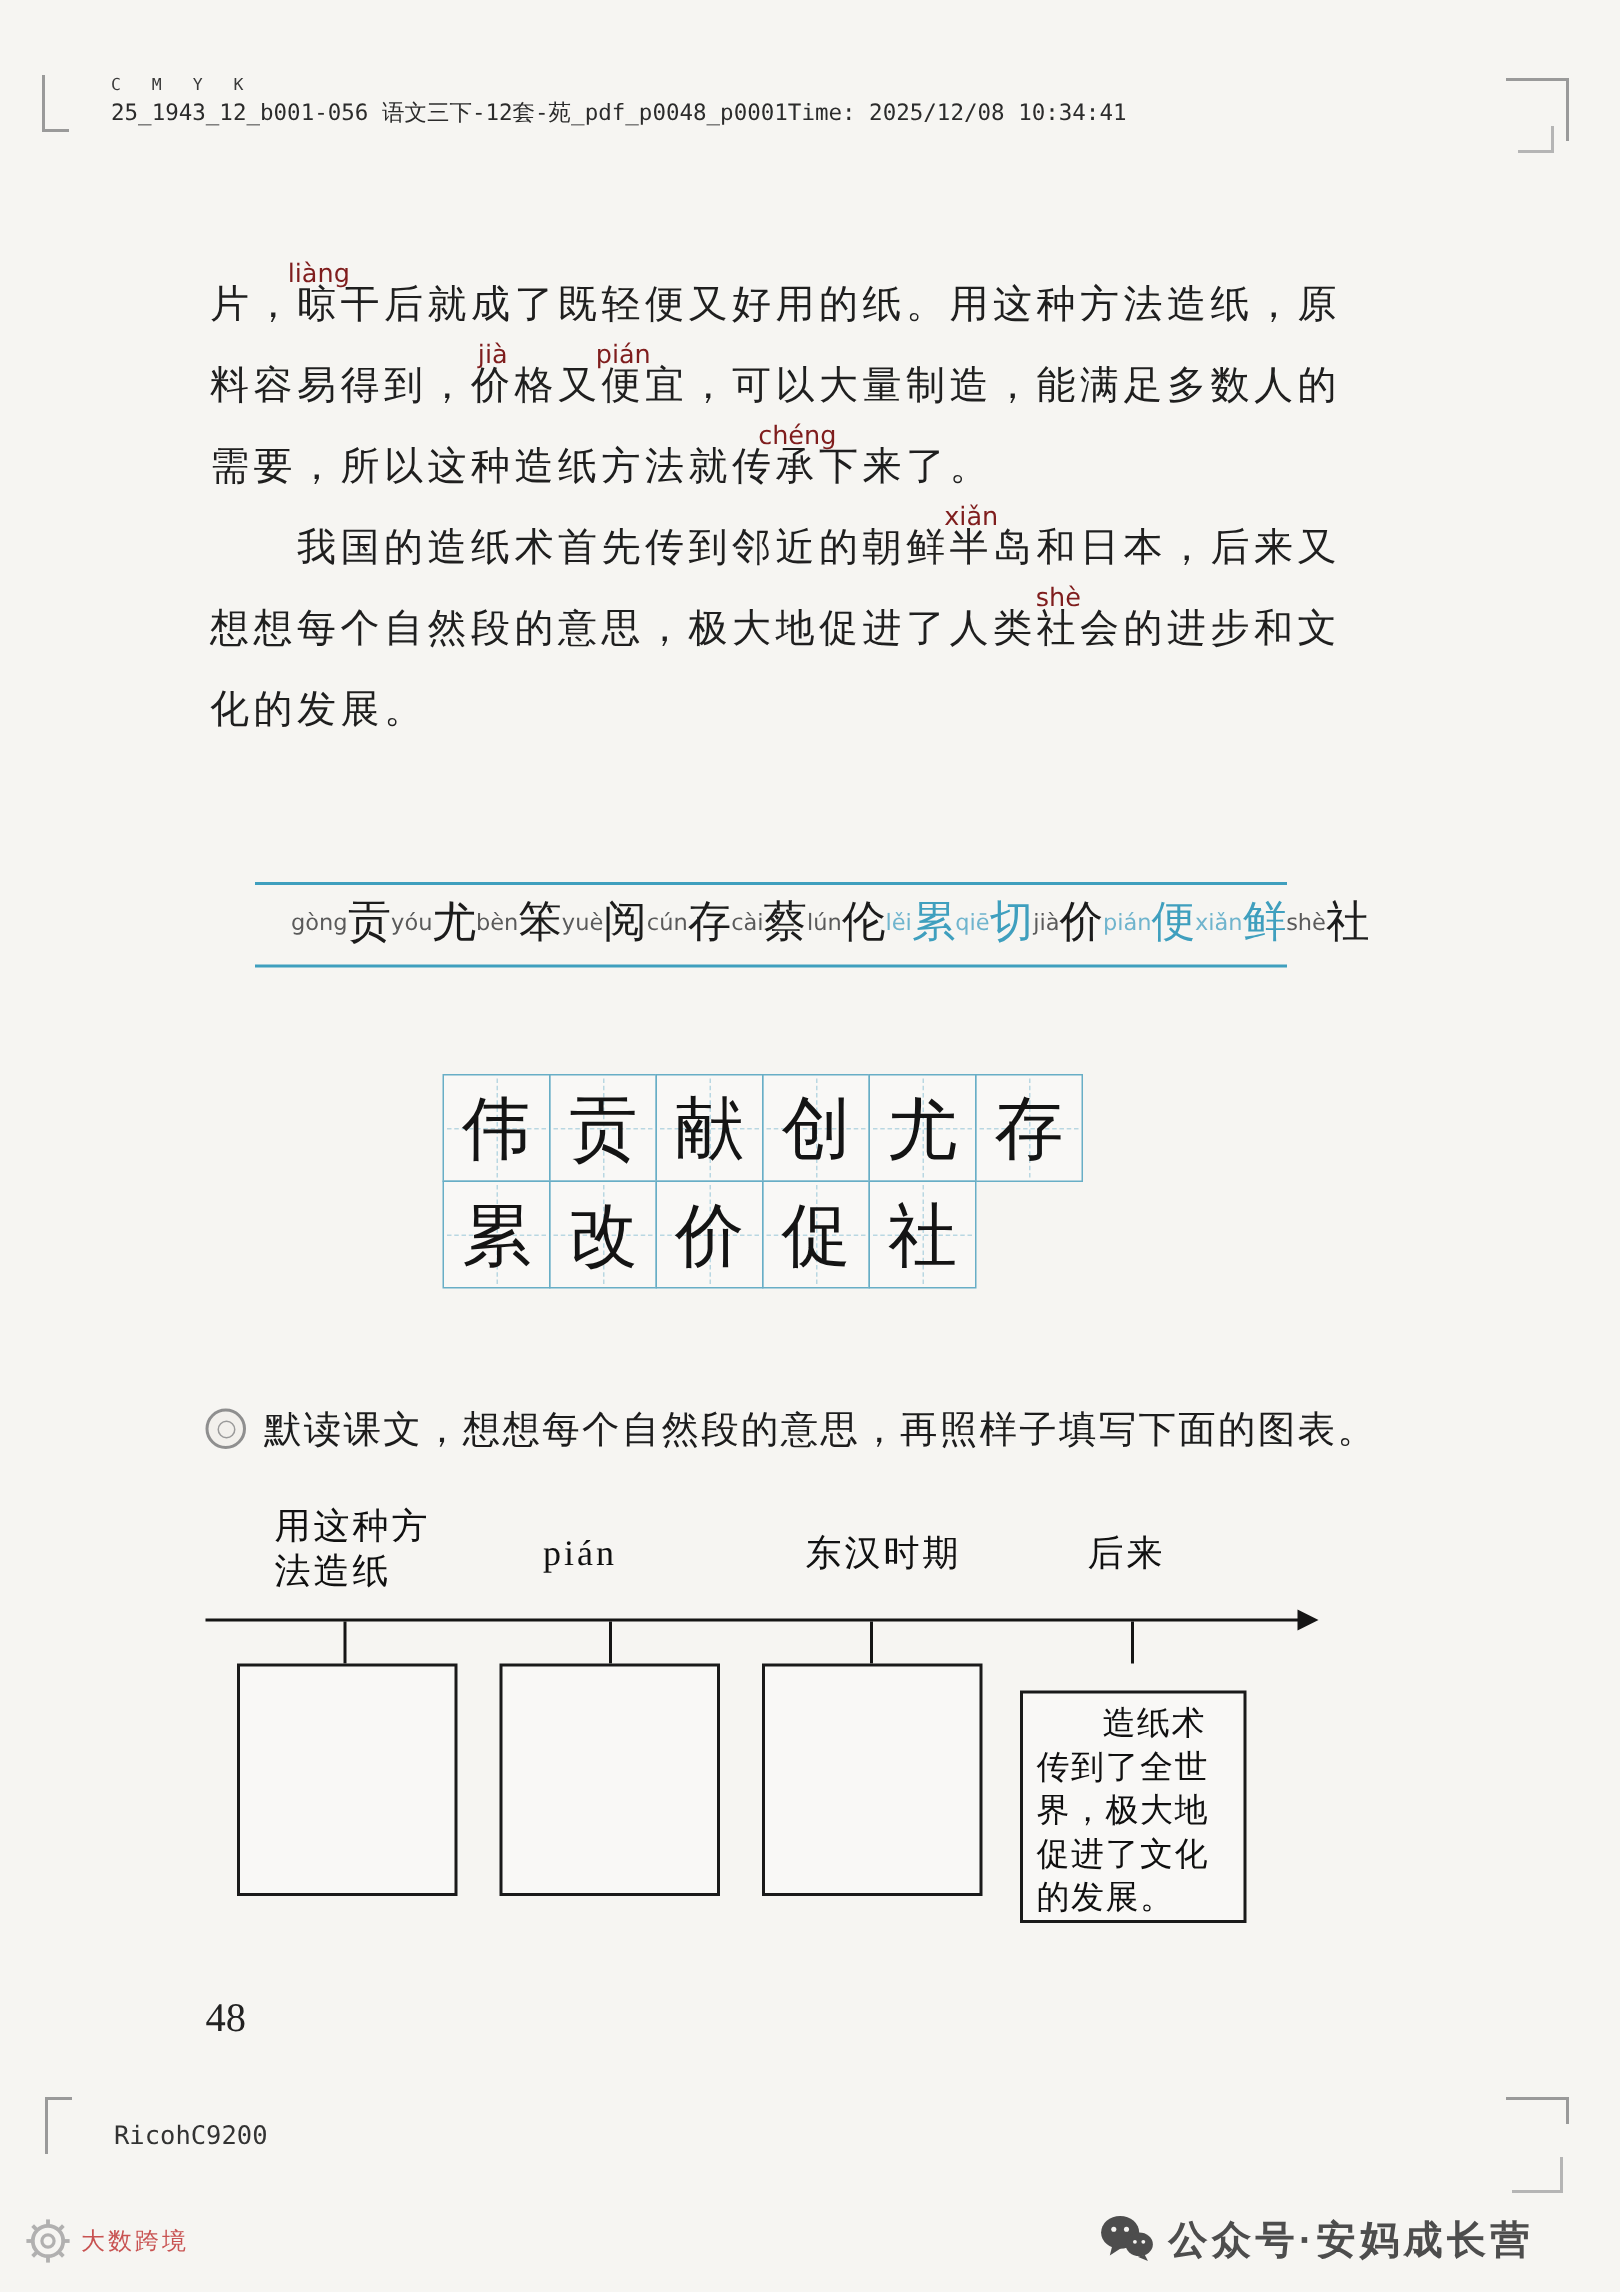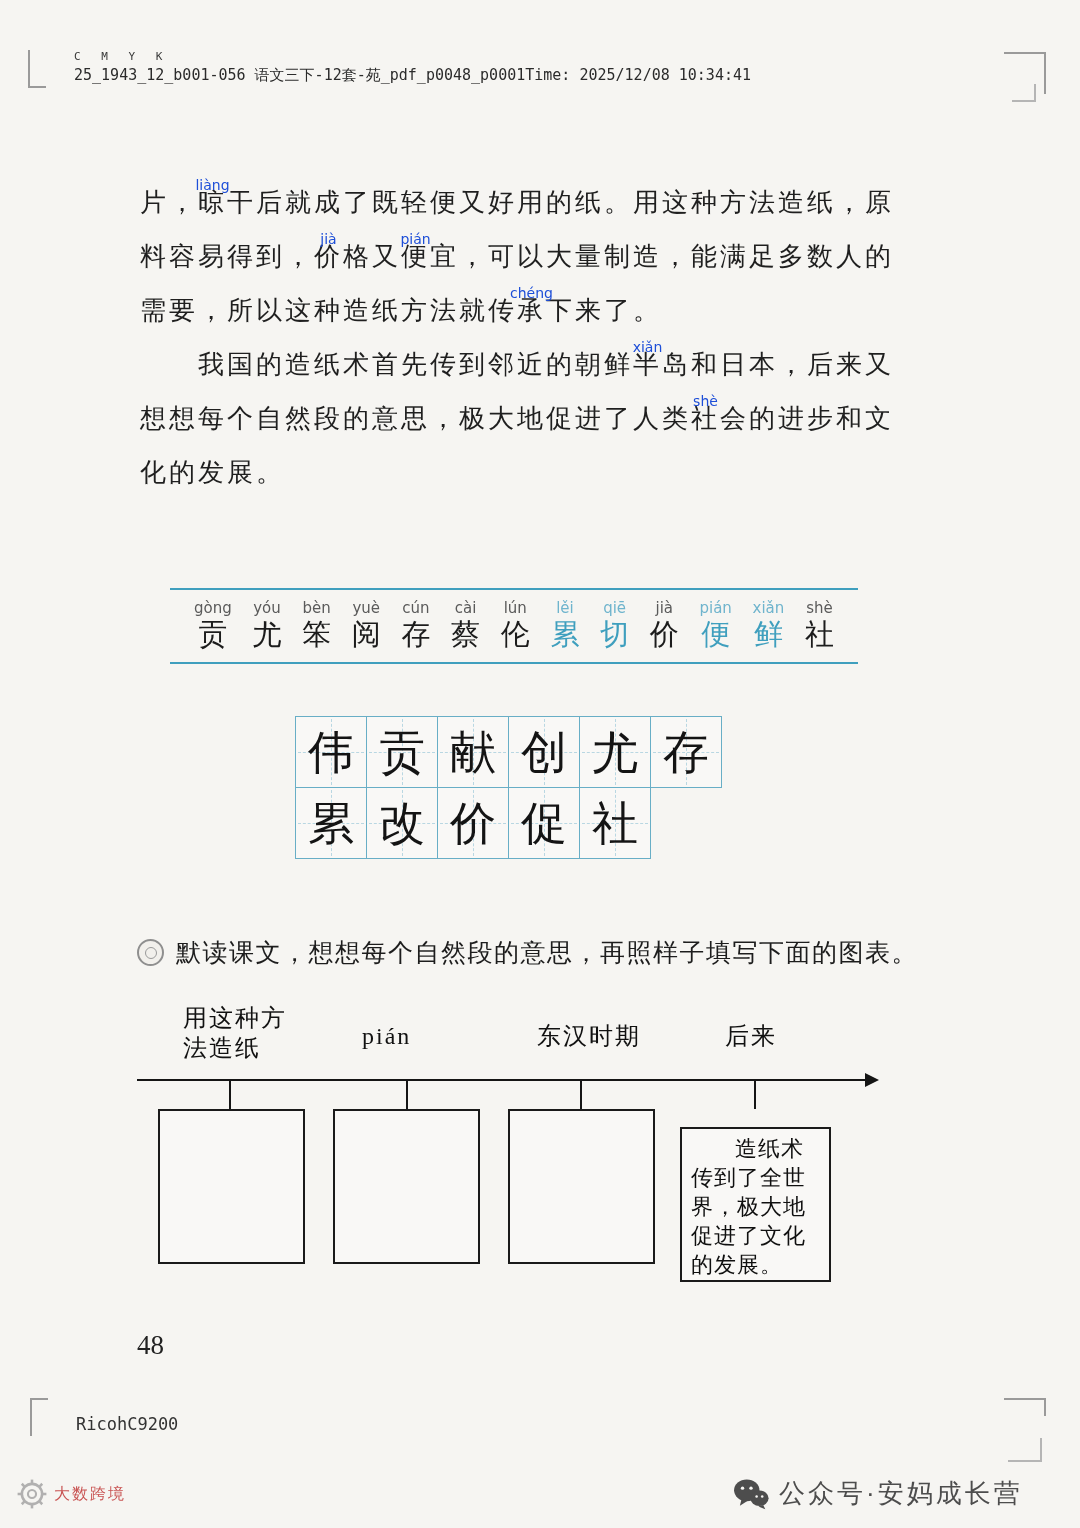--- a/index.html
+++ b/index.html
@@ -24,31 +24,31 @@
   .hdr-cmyk{font-family:"DejaVu Sans Mono",monospace;font-size:11px;letter-spacing:7px;color:#3a3a3a;}
   .hdr-meta{margin-top:3px;font-family:"DejaVu Sans Mono",monospace;font-size:15px;color:#2b2b2b;}
 
   
   .lesson{left:140px;top:176px;width:765px;}
   .text-line{height:54px;line-height:54px;font-size:26px;letter-spacing:3px;white-space:nowrap;}
   .text-line.indent{text-indent:58px;}
   .anno{position:relative;}
   .anno .py{
     position:absolute;left:50%;transform:translateX(-50%);
-    bottom:86%;font-size:14px;line-height:1;letter-spacing:0;
-    color:#1d4ed8;white-space:nowrap;font-family:"DejaVu Sans",sans-serif;
+    bottom:86%;font-size:17px;line-height:1;letter-spacing:0;
+    color:#7f1d1d;white-space:nowrap;font-family:"DejaVu Sans",sans-serif;
   }
 
   
   .charlist{
     left:170px;top:588px;width:688px;box-sizing:border-box;
     border-top:2px solid #3f9fbe;border-bottom:2px solid #3f9fbe;
     padding:9px 24px 11px 24px;display:flex;justify-content:space-between;
   }
-  .char-item{display:flex;flex-direction:column;align-items:center;}
+  .char-item{display:flex;flex-direction:row;align-items:center;}
   .char-item .py{font-size:15px;color:#5a5a5a;line-height:1.25;font-family:"DejaVu Sans",sans-serif;}
   .char-item .ch{font-size:29px;line-height:1.15;color:#1c1c1c;}
   .char-item.blue .py{color:#6fb4cd;}
   .char-item.blue .ch{color:#3f9fbe;}
 
   
   .wgrid{left:295px;top:716px;}
   .wgrid-row{display:flex;}
   .wgrid-row + .wgrid-row{margin-top:-1px;}
   .wcell{
@@ -88,21 +88,21 @@
   .tl-box{position:absolute;top:106px;width:147px;height:155px;box-sizing:border-box;border:2px solid #1a1a1a;background:rgba(255,255,255,.3);}
   .tl-box.b0{left:21px;}.tl-box.b1{left:196px;}.tl-box.b2{left:371px;}.tl-box.b3{left:543px;width:151px;margin-top:18px;}
   .tl-box-text{padding:5px 9px;font-size:22px;line-height:29px;letter-spacing:1px;text-indent:2em;color:#101010;}
 
   
   .pagenum{left:137px;top:1330px;font-size:27px;color:#222;}
   .printer{left:76px;top:1414px;font-family:"DejaVu Sans Mono",monospace;font-size:17px;color:#333;}
 
   .wm-left{left:16px;top:1478px;display:flex;align-items:center;opacity:.75;}
   .wm-left-text{margin-left:6px;font-size:16px;letter-spacing:2px;color:#b91c1c;font-family:"Liberation Sans",sans-serif;}
-  .wm-right{left:733px;top:1476px;display:flex;align-items:center;}
+  .wm-right{left:733px;top:1476px;display:flex;font-weight:bold;}
   .wm-right-text{margin-left:10px;font-size:26px;letter-spacing:3px;color:#4d4d4d;font-family:"Liberation Sans",sans-serif;}
 </style>
 </head>
 <body>
 
 <div class="crop crop-tl"></div>
 <div class="crop crop-tr-outer"></div>
 <div class="crop crop-tr-inner"></div>
 <div class="crop crop-bl"></div>
 <div class="crop crop-br-outer"></div>

